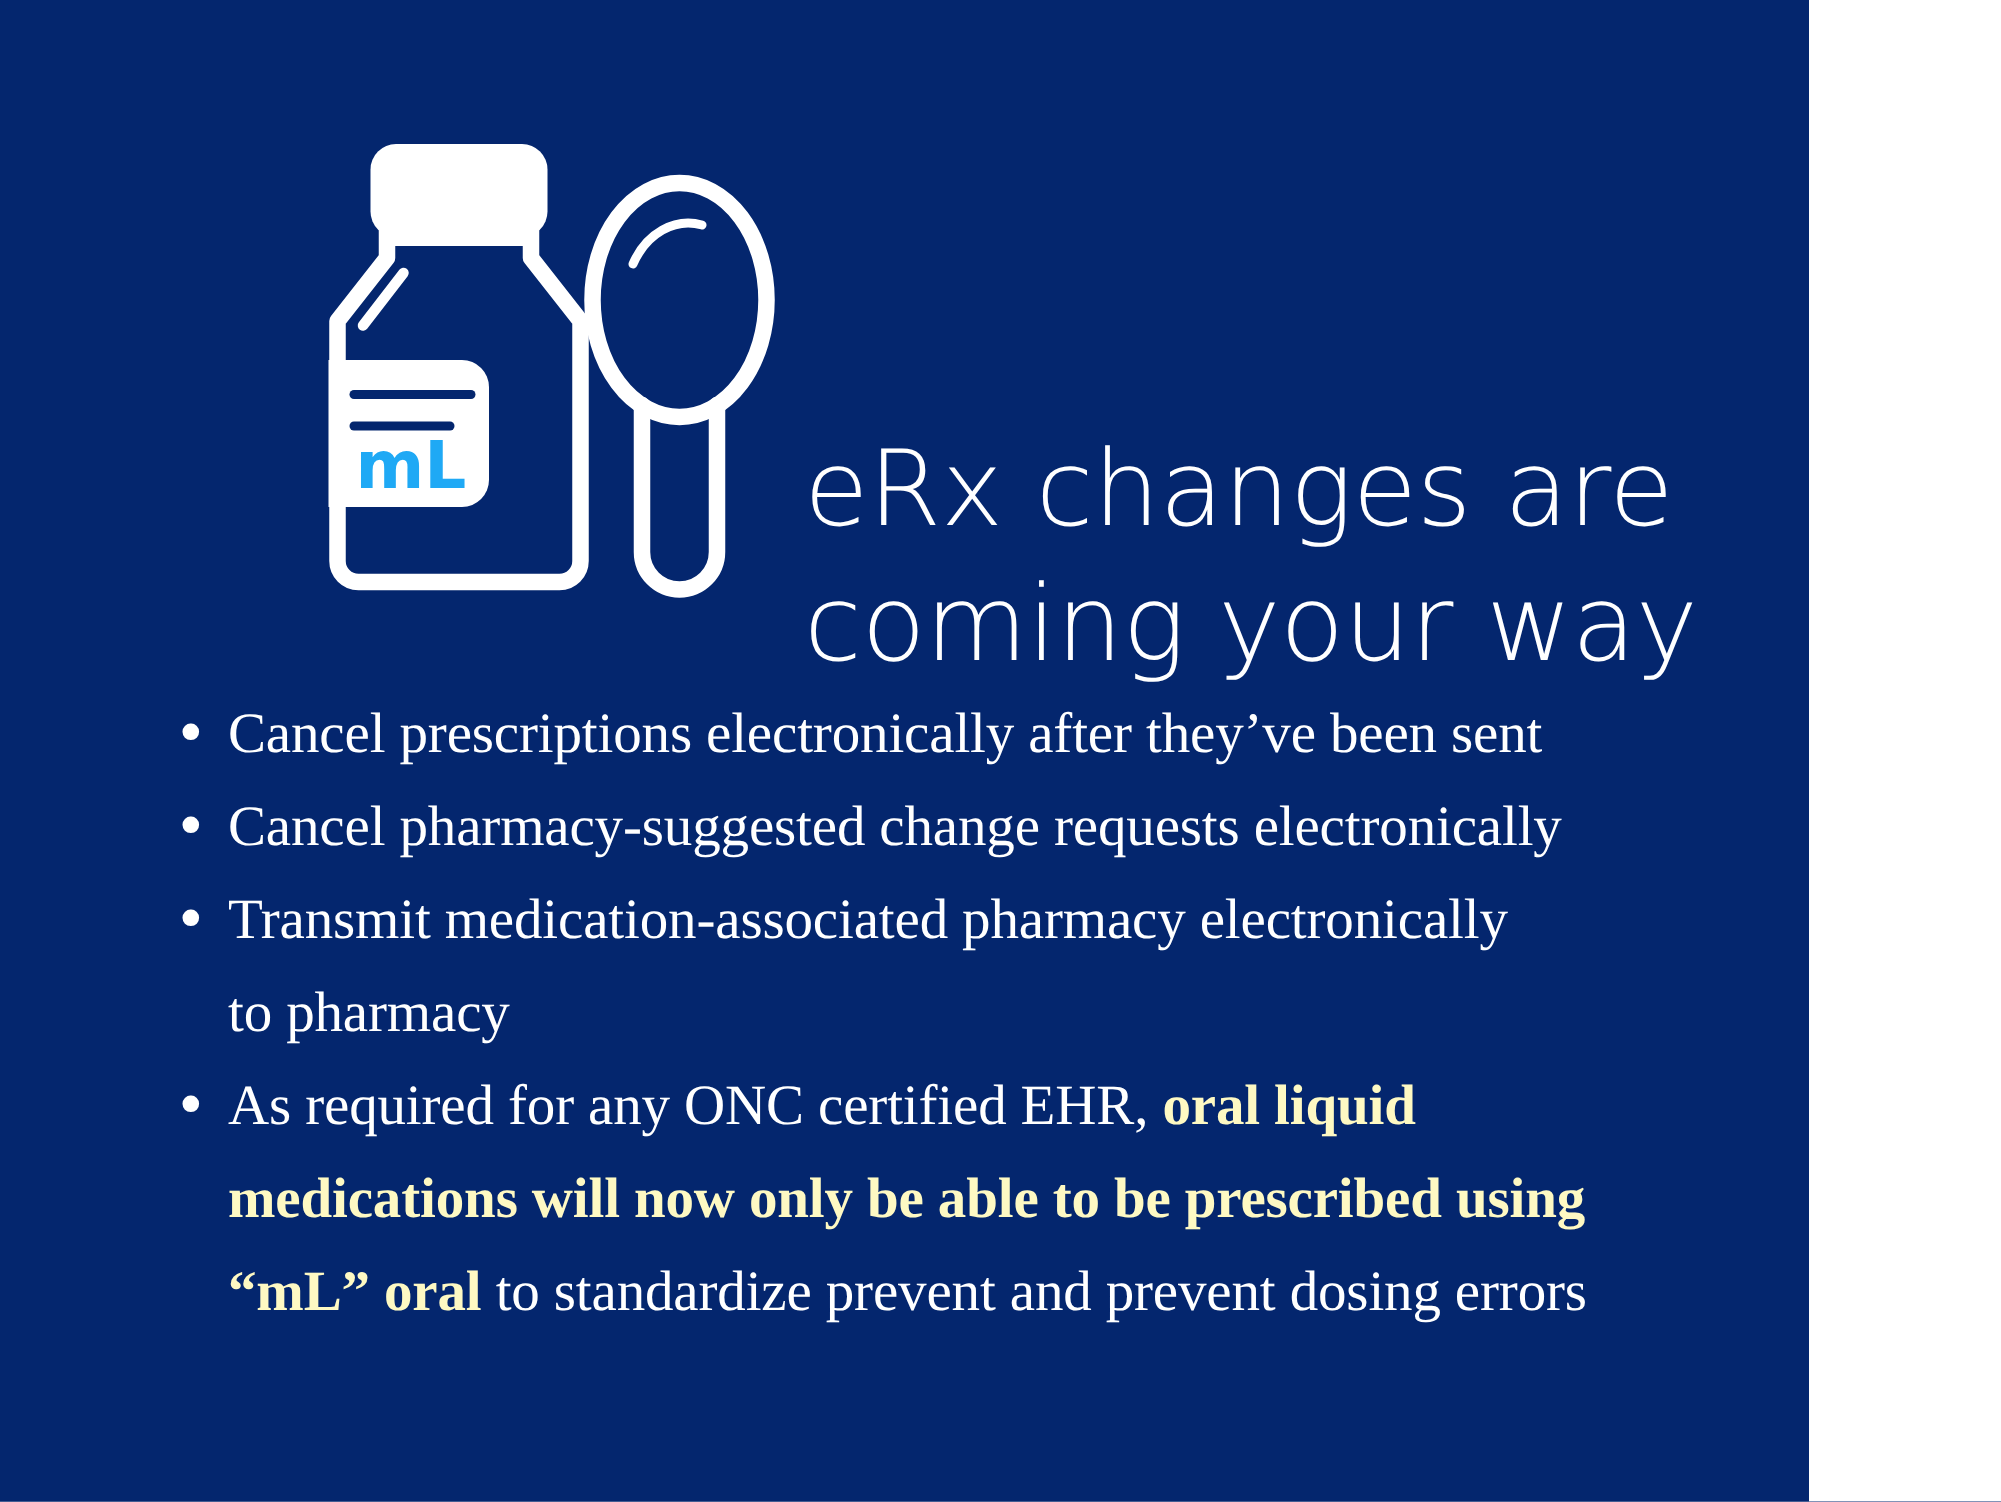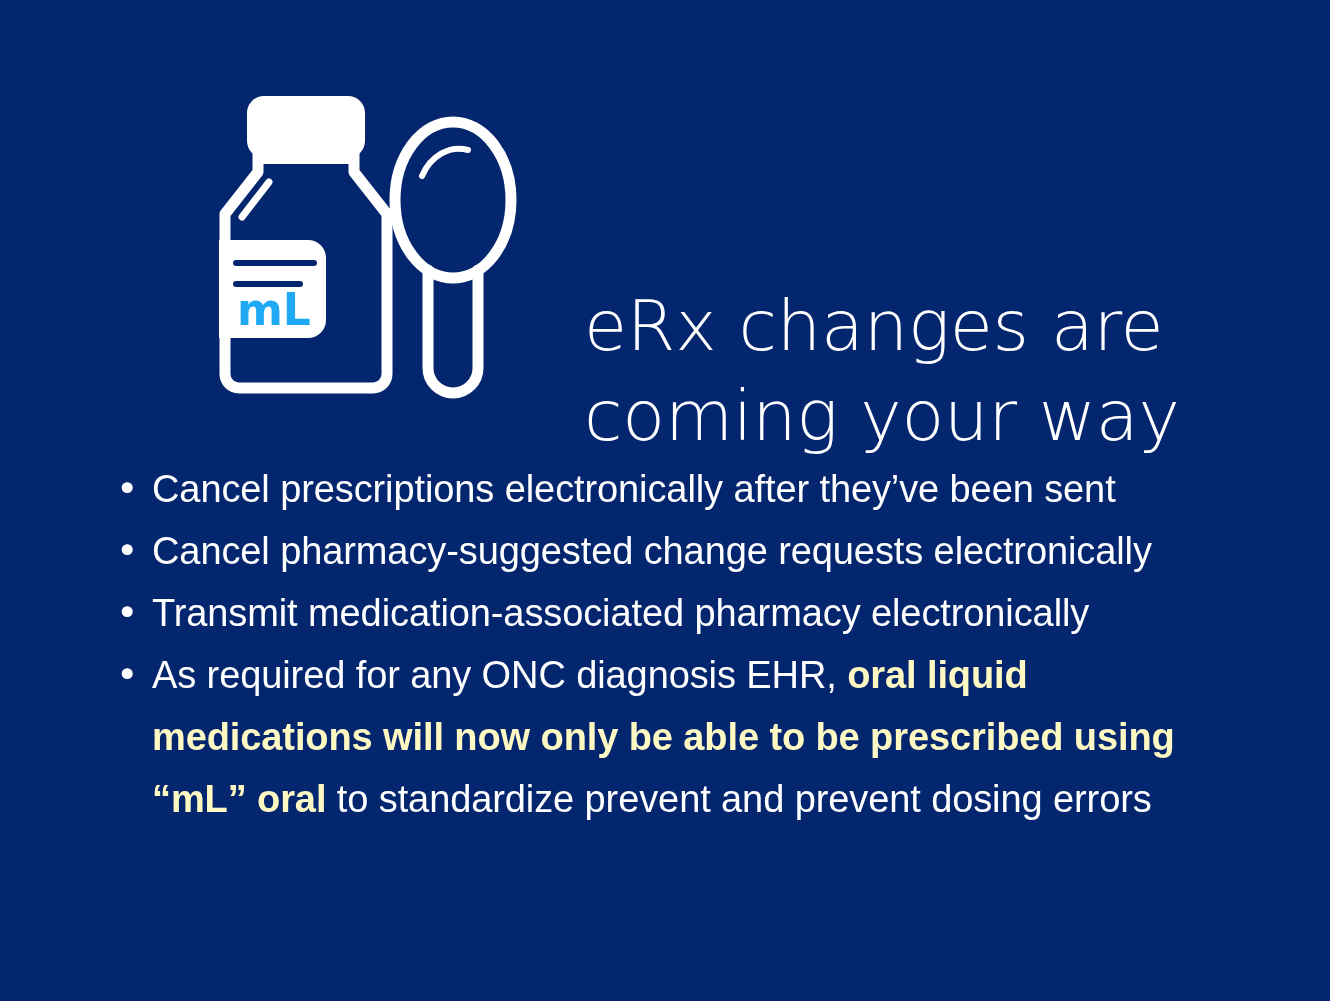--- a/index.html
+++ b/index.html
@@ -8,21 +8,21 @@
   }
   body {
     width: 1334px;
     height: 1001px;
     overflow: hidden;
     font-family: "DejaVu Sans", sans-serif;
   }
 
   #slide {
     position: relative;
-    width: 1330px;
+    width: 1206px;
     height: 1001px;
     background: #04266E;
     overflow: hidden;
   }
 
   
   #hero-icon {
     position: absolute;
     left: 196px;
     top: 88px;
@@ -41,21 +41,20 @@
     left: 536px;
     top: 234px;
     width: 640px;
     color: #FFFFFF;
     font-family: "DejaVu Sans", sans-serif;
     font-size: 70px;
     font-weight: 300;
     line-height: 90px;
     letter-spacing: -0.2px;
     white-space: pre-line;
-    margin-left: 48px;
   }
 
   
   #bullet-list {
     position: absolute;
     left: 110px;
     top: 458px;
     width: 1180px;
   }
   .bullet-row {
@@ -72,21 +71,21 @@
     text-align: left;
     padding-left: 6px;
     box-sizing: border-box;
   }
   .bullet-marker.blank {
     visibility: hidden;
   }
   .bullet-text {
     flex: 1 1 auto;
     color: #FFFFFF;
-    font-family: Liberation Sans, sans-serif;
+    font-family: Liberation Serif, serif;
     font-size: 38px;
     font-weight: 400;
     line-height: 62px;
     letter-spacing: -0.1px;
     white-space: nowrap;
   }
   .accent {
     color: #fef9c3;
     font-weight: 700;
   }
@@ -132,22 +131,26 @@
       </div>
       <div class="bullet-row">
         <span class="bullet-marker">•</span>
         <span class="bullet-text"><span>Cancel pharmacy-suggested change requests electronically</span></span>
       </div>
       <div class="bullet-row">
         <span class="bullet-marker">•</span>
         <span class="bullet-text"><span>Transmit medication-associated pharmacy electronically</span></span>
       </div>
       <div class="bullet-row">
+        <span class="bullet-marker blank">•</span>
+        <span class="bullet-text"><span>to pharmacy</span></span>
+      </div>
+      <div class="bullet-row">
         <span class="bullet-marker">•</span>
-        <span class="bullet-text"><span>As required for any ONC diagnosis EHR, </span><span class="accent">oral liquid</span></span>
+        <span class="bullet-text"><span>As required for any ONC certified EHR, </span><span class="accent">oral liquid</span></span>
       </div>
       <div class="bullet-row">
         <span class="bullet-marker blank">•</span>
         <span class="bullet-text"><span class="accent">medications will now only be able to be prescribed using</span></span>
       </div>
       <div class="bullet-row">
         <span class="bullet-marker blank">•</span>
         <span class="bullet-text"><span class="accent">“mL” oral</span><span> to standardize prevent and prevent dosing errors</span></span>
       </div>
     </div>

